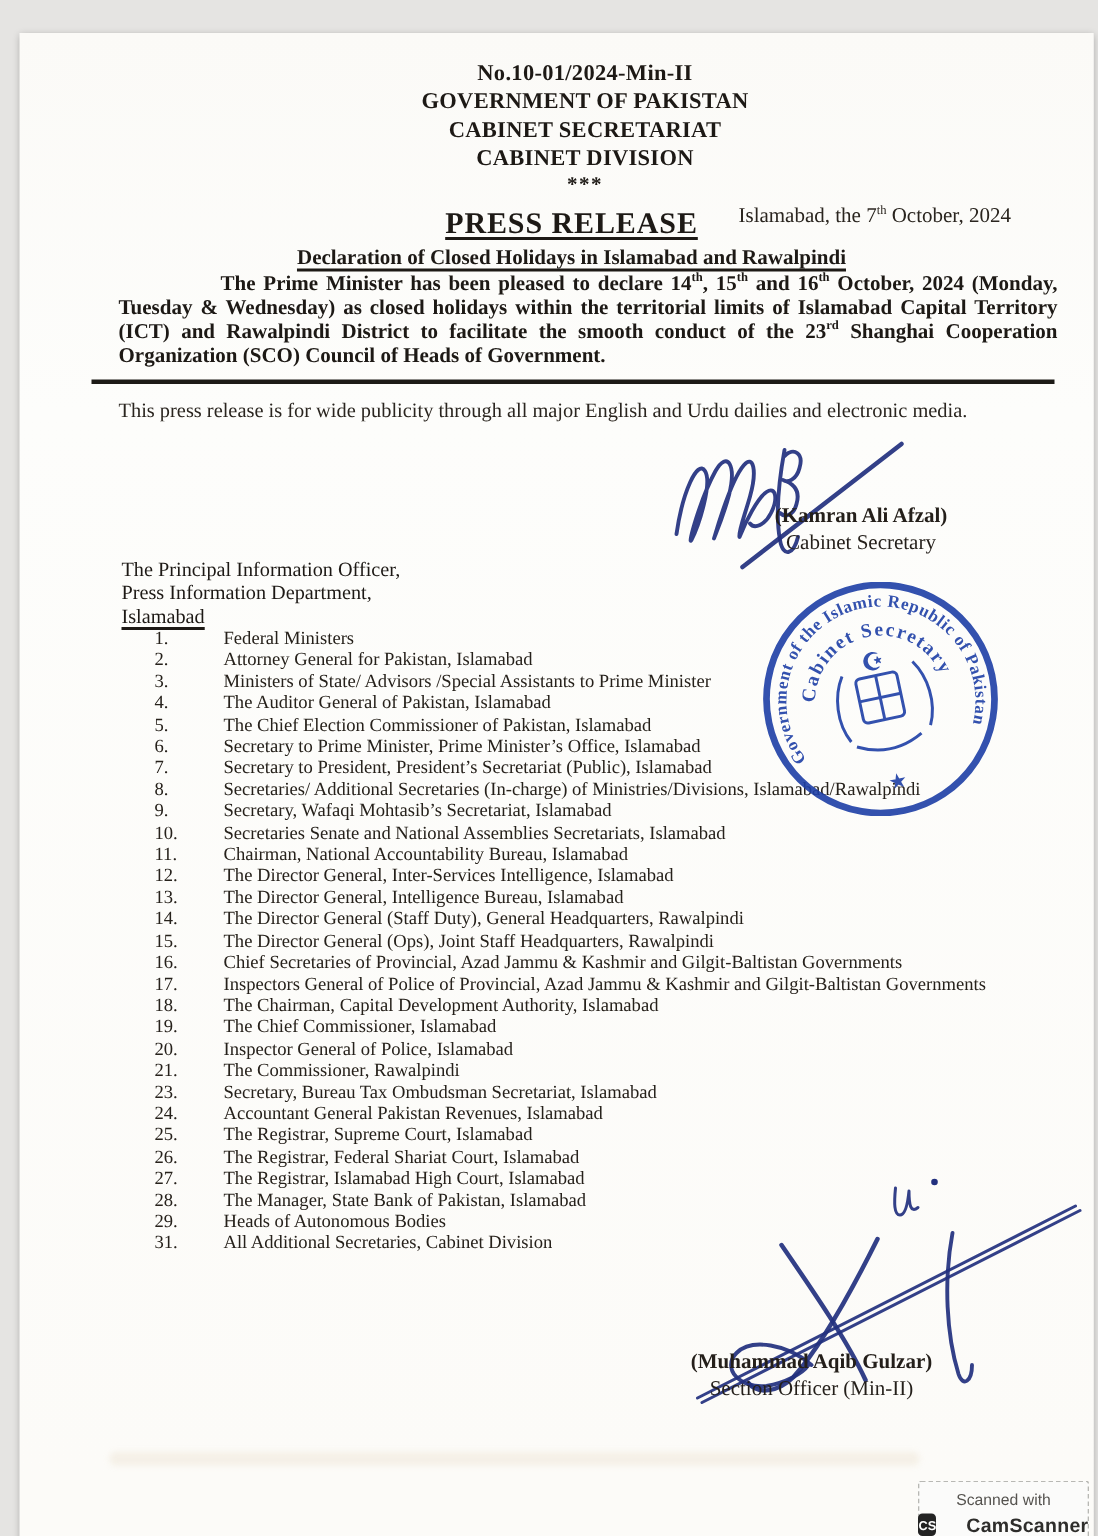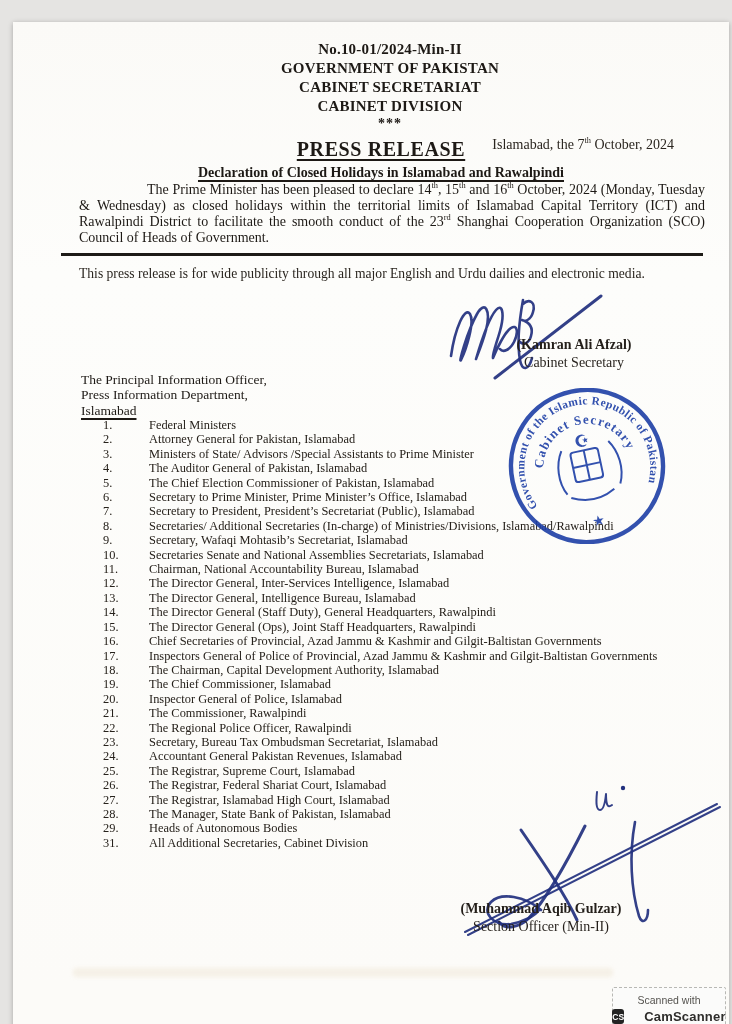--- a/index.html
+++ b/index.html
@@ -19,21 +19,21 @@
        font-weight:bold;font-size:15px;line-height:19px;letter-spacing:.2px;color:#1d1915;}
   .hdr .stars{font-size:14px;letter-spacing:1px;line-height:16px;}
   .dateline{position:absolute;top:115px;right:55px;font-size:14px;color:#2a251f;}
   .heading-center{position:absolute;left:66px;right:46px;text-align:center;font-weight:bold;color:#1d1915;}
   .pr{top:116px;font-size:20px;letter-spacing:.6px;}
   .subject{top:143px;font-size:14px;}
   .u{text-decoration:underline;text-decoration-thickness:1.6px;text-underline-offset:3px;}
   
   .bodypara{
     position:absolute;left:66px;right:24px;top:160px;margin:0;
-    font-weight:normal;font-size:14px;line-height:15.9px;
+    font-weight:bold;font-size:14px;line-height:15.9px;
     text-align:justify;text-indent:68px;color:#1d1915;
   }
   sup{font-size:60%;vertical-align:super;line-height:0;}
   .rule{position:absolute;left:48px;width:642px;top:231px;height:2.5px;background:#1d1b17;}
   .note{position:absolute;left:66px;right:38px;top:244px;margin:0;font-size:13.6px;color:#2a251f;}
   
   .sig{position:absolute;pointer-events:none;}
   .sig path{fill:none;stroke:#22307e;stroke-linecap:round;stroke-linejoin:round;opacity:.92;}
   .sig .dot{fill:#22307e;stroke:none;}
   .sig1{left:426px;top:270px;}
@@ -189,24 +189,20 @@
       <span class="num">19.</span>
       <span class="txt">The Chief Commissioner, Islamabad</span>
     </div>
       <div class="row">
       <span class="num">20.</span>
       <span class="txt">Inspector General of Police, Islamabad</span>
     </div>
       <div class="row">
       <span class="num">21.</span>
       <span class="txt">The Commissioner, Rawalpindi</span>
-    </div>
-      <div class="row">
-      <span class="num">22.</span>
-      <span class="txt">The Regional Police Officer, Rawalpindi</span>
     </div>
       <div class="row">
       <span class="num">23.</span>
       <span class="txt">Secretary, Bureau Tax Ombudsman Secretariat, Islamabad</span>
     </div>
       <div class="row">
       <span class="num">24.</span>
       <span class="txt">Accountant General Pakistan Revenues, Islamabad</span>
     </div>
       <div class="row">

